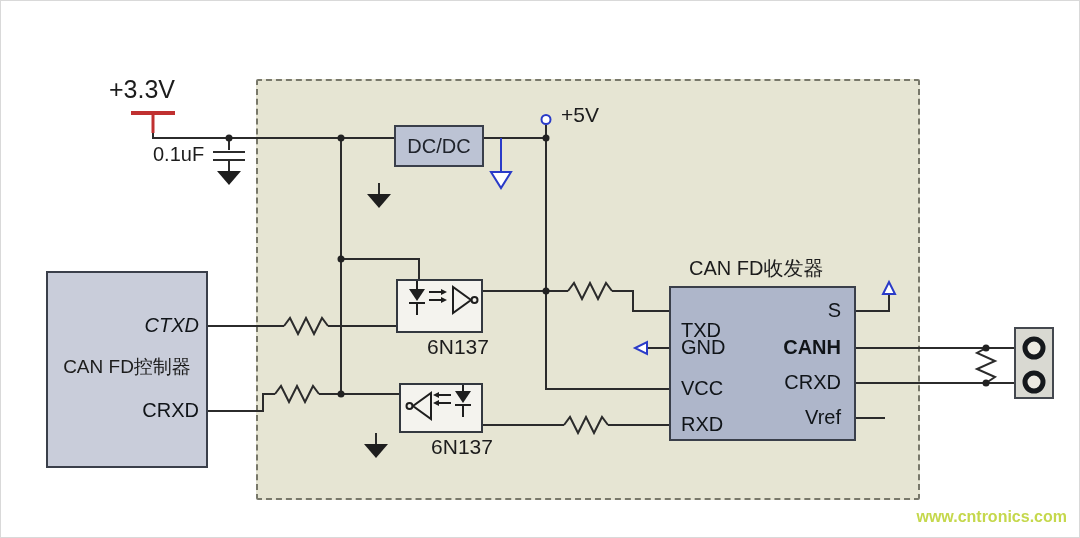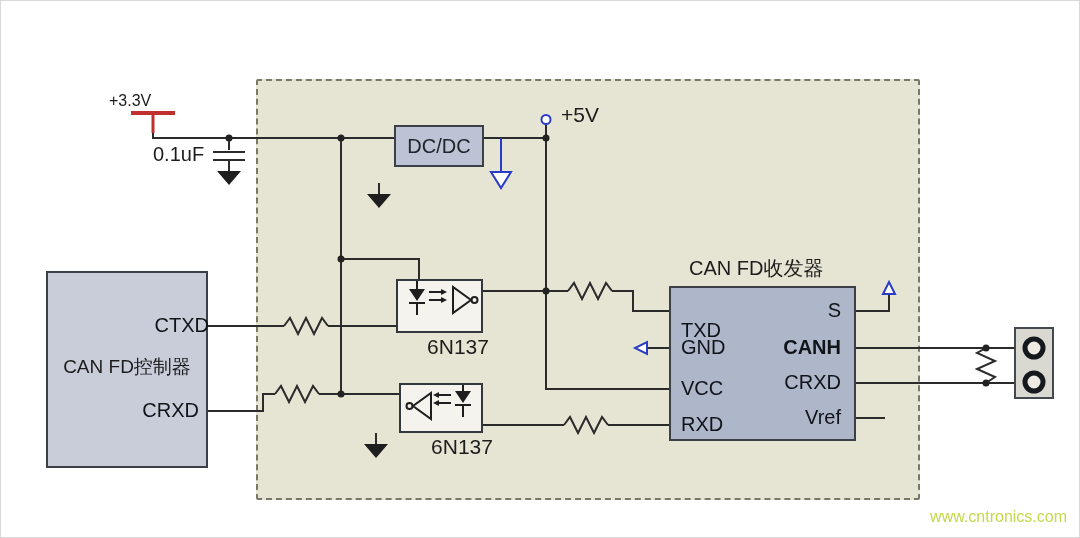--- a/index.html
+++ b/index.html
@@ -19,21 +19,21 @@
   }
   .blk-dcdc{background:#bcc3d4;}
   .blk-ctrl{background:#c9cdda;}
   .blk-xcvr{background:#aeb6ca;}
   .blk-opto{background:#f4f3ee;border-color:#33383f;}
   .blk-conn{background:#d9d9d2;border-color:#44484f;}
   .pin{font-size:20px;color:#101418;}
   .right{text-align:right;}
   .center{text-align:center;}
   svg.wires{position:absolute;left:0;top:0;pointer-events:none;}
-  .watermark{font-size:16px;font-weight:400;color:#c5d84c;}
+  .watermark{font-size:16px;font-weight:700;color:#c5d84c;}
 </style>
 </head>
 <body>
 
 <div id="canvas">
 
   <div class="abs iso-region" style="left:255px;top:78px;width:660px;height:417px;"></div>
 
   <div class="abs block blk-ctrl" style="left:45px;top:270px;width:162px;height:197px;"></div>
 
@@ -160,33 +160,33 @@
       <circle cx="340" cy="137" r="3.5"></circle>
       <circle cx="545" cy="137" r="3.5"></circle>
       <circle cx="340" cy="258" r="3.5"></circle>
       <circle cx="545" cy="290" r="3.5"></circle>
       <circle cx="340" cy="393" r="3.5"></circle>
       <circle cx="985" cy="347" r="3.5"></circle>
       <circle cx="985" cy="382" r="3.5"></circle>
     </g>
   </svg>
 
-  <div class="abs label" style="left:108px;top:74px;font-size:16px;margin-top:17px;">+3.3V</div>
+  <div class="abs label" style="left:108px;top:74px;font-size:25px;">+3.3V</div>
 
   <div class="abs label" style="left:152px;top:142px;font-size:20px;">0.1uF</div>
 
 
   <div class="abs label" style="left:560px;top:102px;font-size:21px;">+5V</div>
 
   <div class="abs label center" style="left:416px;top:334px;width:82px;font-size:21px;">6N137</div>
 
   <div class="abs label center" style="left:420px;top:434px;width:82px;font-size:21px;">6N137</div>
 
   <div class="abs label center" style="left:50px;top:353px;width:152px;font-size:19px;">CAN FD控制器</div>
-  <div class="abs pin right" style="left:128px;top:313px;width:80px;">CTXD</div>
+  <div class="abs pin right" style="left:118px;top:313px;width:80px;font-style:italic;">CTXD</div>
   <div class="abs pin right" style="left:118px;top:398px;width:80px;">CRXD</div>
 
   <div class="abs label" style="left:688px;top:254px;font-size:20px;">CAN FD收发器</div>
   <div class="abs pin" style="left:680px;top:298px;margin-top:20px;">TXD</div>
   <div class="abs pin" style="left:680px;top:335px;">GND</div>
   <div class="abs pin" style="left:680px;top:376px;">VCC</div>
   <div class="abs pin" style="left:680px;top:412px;">RXD</div>
   <div class="abs pin right" style="left:770px;top:298px;width:70px;">S</div>
   <div class="abs pin right" style="left:770px;top:335px;width:70px;font-weight:bold;">CANH</div>
   <div class="abs pin right" style="left:770px;top:370px;width:70px;">CRXD</div>

